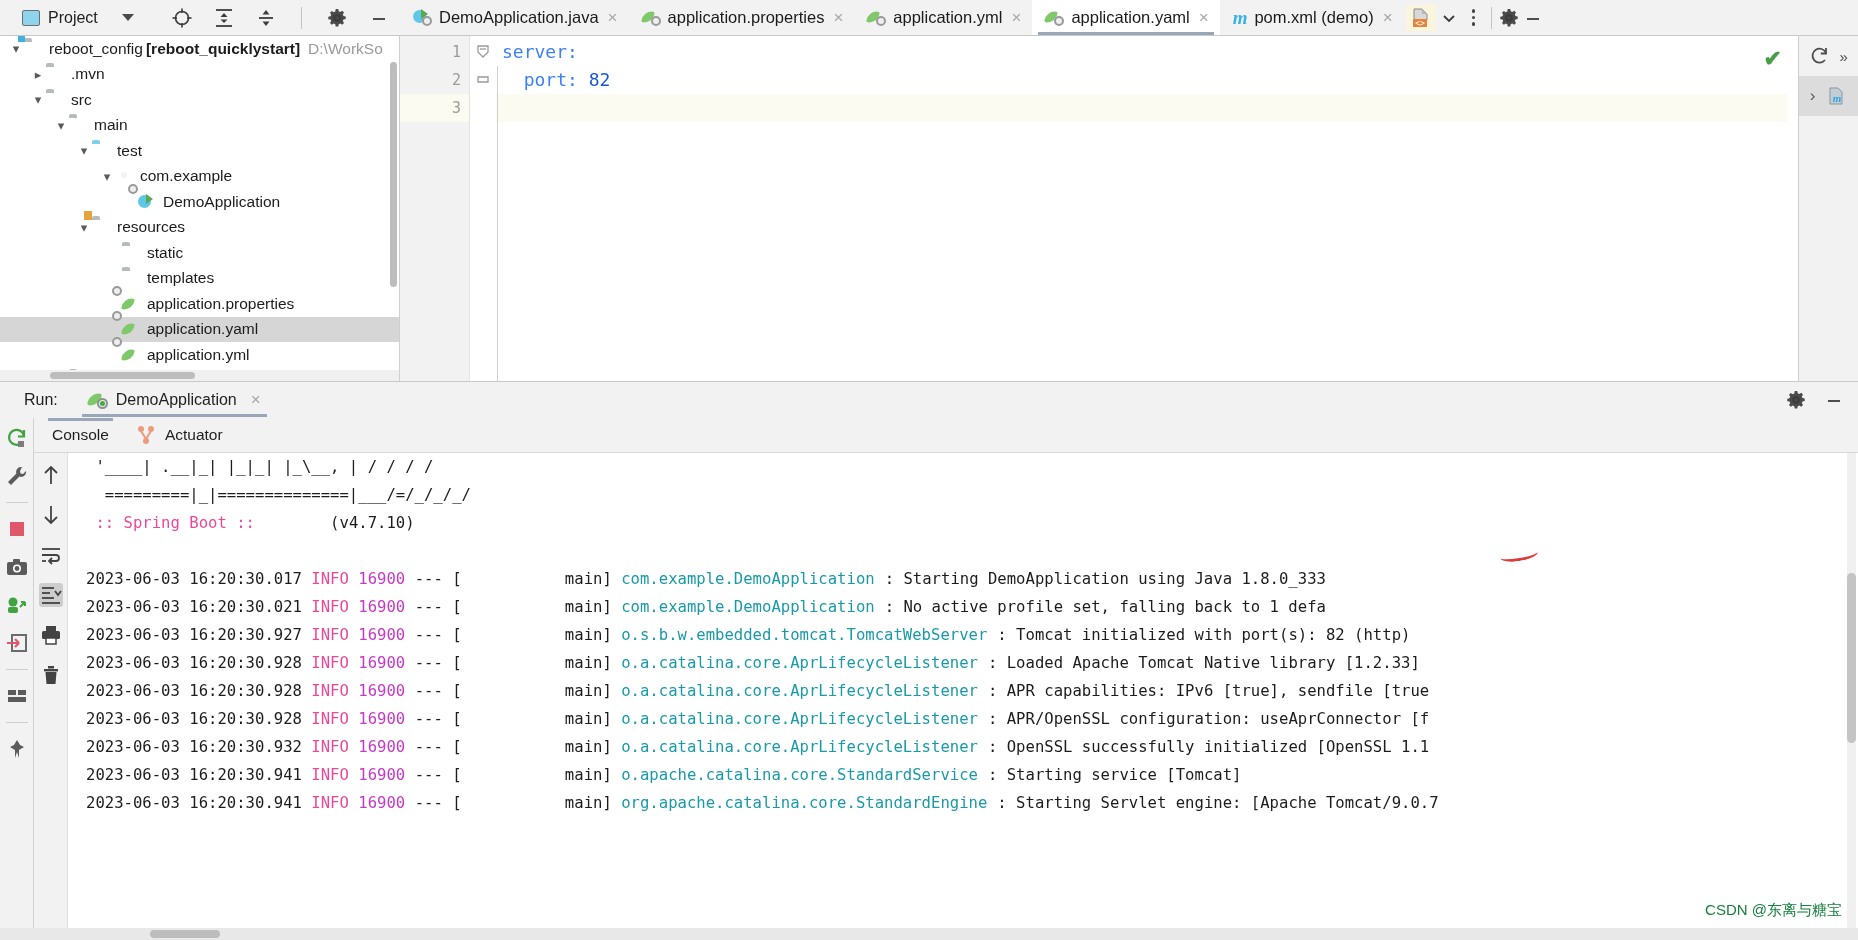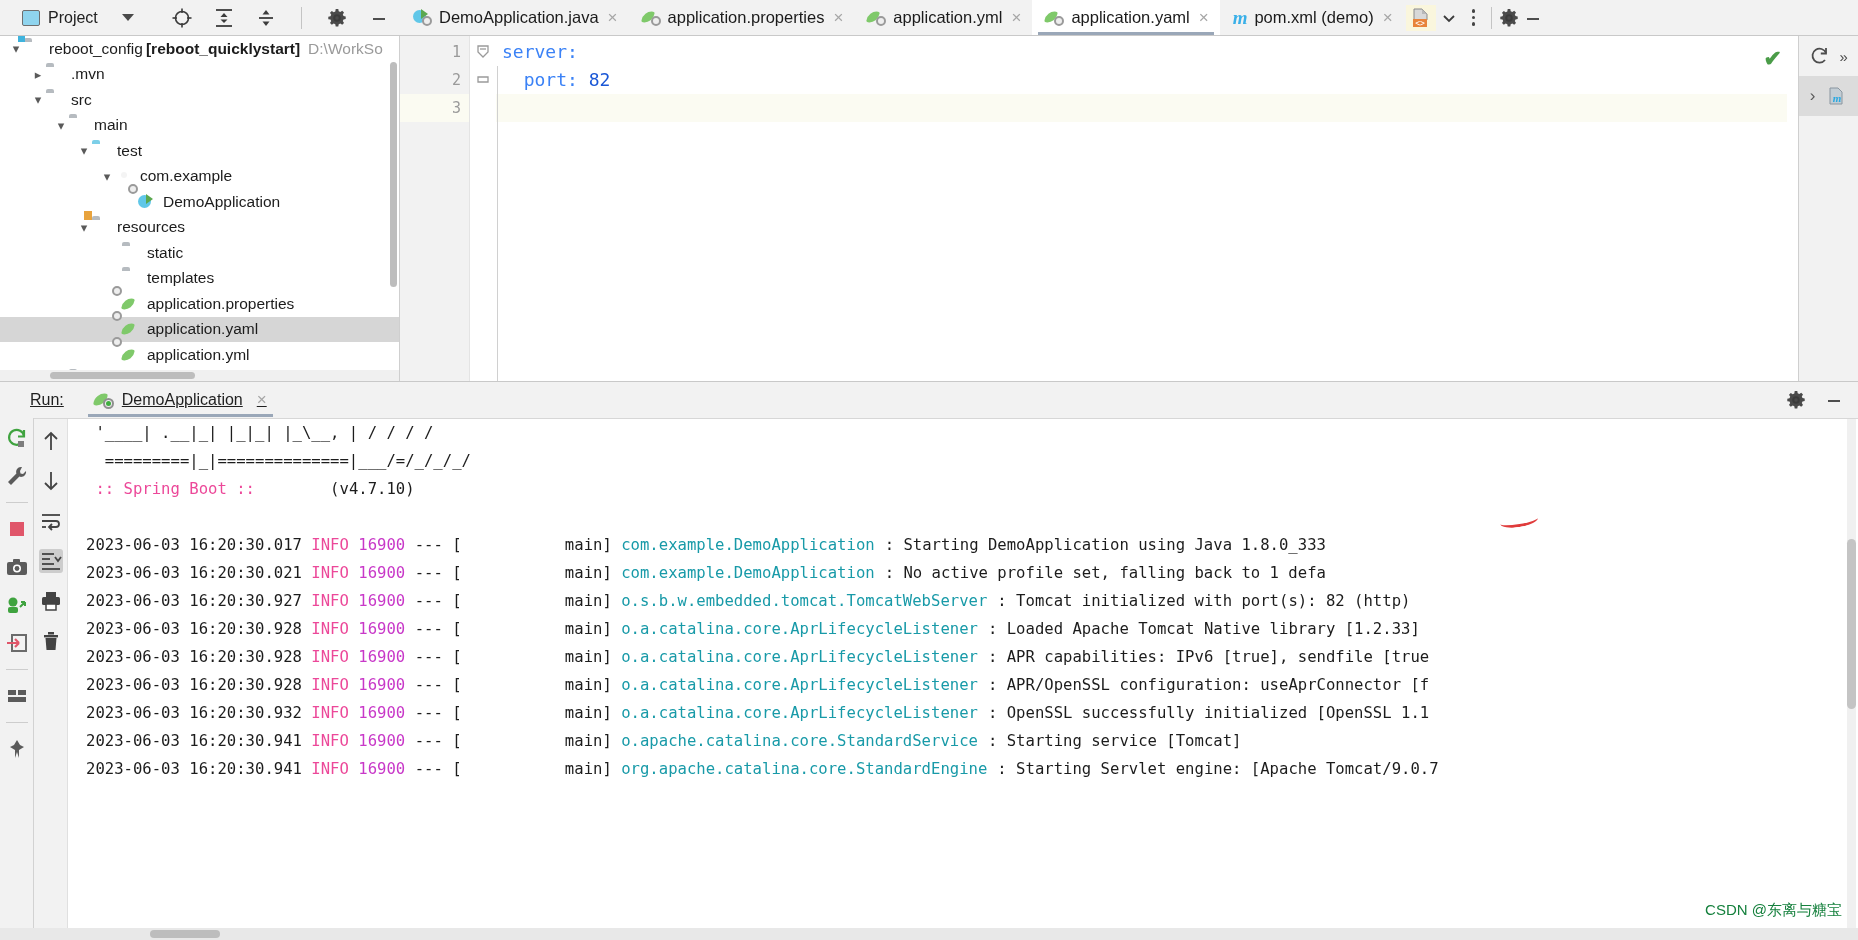--- a/index.html
+++ b/index.html
@@ -82,21 +82,21 @@
   .ed-check { position: absolute; right: 16px; top: 10px; color: #4a9c48; font-size: 22px; font-weight: bold; }
   .ed-scroll-v { position:absolute; right:0; top:0; width:11px; height:100%; background:#ffffff; }
 
   
   .rail { width: 60px; flex: none; background: #f2f2f2; border-left: 1px solid #cfcfcf; }
   .rail-top { height: 40px; display:flex; align-items:center; justify-content:space-around; padding: 0 6px; color:#4d4d4d;}
   .rail-second { height: 40px; background:#dcdcdc; display:flex; align-items:center; justify-content:space-around; padding:0 6px; color:#4d4d4d;}
 
   
   .runpanel { flex: 1; display: flex; flex-direction: column; border-top: 1px solid #c9c9c9; background: #f2f2f2; min-height:0; }
-  .run-head { height: 36px; display: flex; align-items: center; background: #f2f2f2; padding-left: 30px; text-decoration: underline; }
+  .run-head { height: 36px; display: flex; align-items: center; background: #f2f2f2; padding-left: 24px; }
   .run-label { font-size: 16px; color: #1f1f1f; margin-right: 22px; }
   .run-cfg { display: flex; align-items: center; gap: 8px; position: relative; height: 36px; padding: 0 8px; }
   .run-cfg::after { content:""; position:absolute; left:2px; right:2px; bottom:1px; height:3px; background:#9aa7b8; }
   .spring-run { width:20px; height:18px; position:relative;}
   .spring-run .lf{position:absolute;left:0;top:2px;width:13px;height:13px;background:#7fc96a;border-radius:13px 2px 13px 2px;transform:rotate(8deg);}
   .spring-run .dot{position:absolute;right:0;bottom:0;width:11px;height:11px;border:2px solid #8f8f8f;border-radius:50%;background:#eee;}
   .spring-run .dot::after{content:"";position:absolute;left:1px;top:1px;width:5px;height:5px;background:#3fae3f;border-radius:50%;}
   .run-head-right { margin-left:auto; display:flex; align-items:center; gap:18px; padding-right:14px; color:#3c3c3c;}
 
   .run-body { flex: 1; display: flex; min-height: 0; }
@@ -476,20 +476,37 @@
         </span>
         <span style="width:22px;height:1px;background:#cdcdcd;display:block"></span>
         <span>
           <svg width="24" height="24" viewBox="0 0 24 24">
               <path d="M12 3l3 5 4 2-5 3v8l-2-6-2 6v-8L5 10l4-2z" fill="#5b5b5b"></path>
             </svg>
         </span>
       </div>
 
       <div class="run-main">
+        <div class="subtabs">
+          <span class="subtab active">
+            <span>Console</span>
+          </span>
+          <span class="subtab">
+            <span>
+              <svg width="22" height="20" viewBox="0 0 22 20">
+                  <circle cx="6" cy="4" r="3" fill="#ee9a7e"></circle>
+                  <circle cx="16" cy="4" r="3" fill="#ee9a7e"></circle>
+                  <circle cx="11" cy="16" r="3" fill="#ee9a7e"></circle>
+                  <line x1="6" y1="6" x2="11" y2="14" stroke="#ee9a7e" stroke-width="2"></line>
+                  <line x1="16" y1="6" x2="11" y2="14" stroke="#ee9a7e" stroke-width="2"></line>
+                </svg>
+            </span>
+            <span>Actuator</span>
+          </span>
+        </div>
 
         <div class="console-wrap">
           <div class="console-tools">
             <span class="ctool">
               <svg width="20" height="22" viewBox="0 0 20 22">
                   <line x1="10" y1="20" x2="10" y2="3" stroke="#434343" stroke-width="1.8"></line>
                   <polyline points="4,9 10,3 16,9" fill="none" stroke="#434343" stroke-width="1.8"></polyline>
                 </svg>
             </span>
             <span class="ctool">

